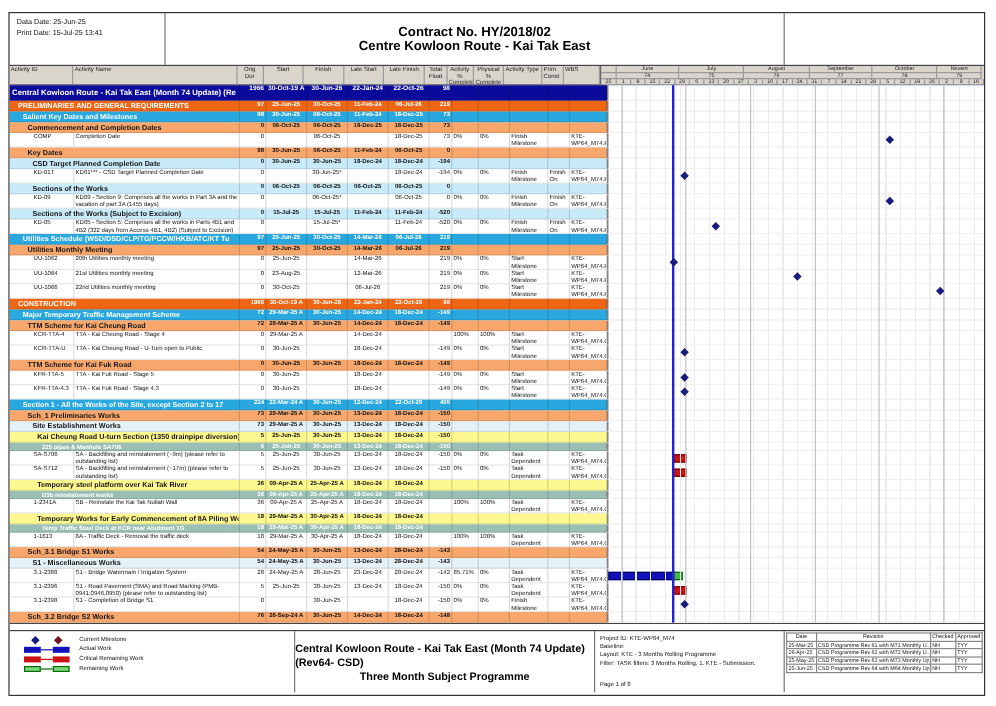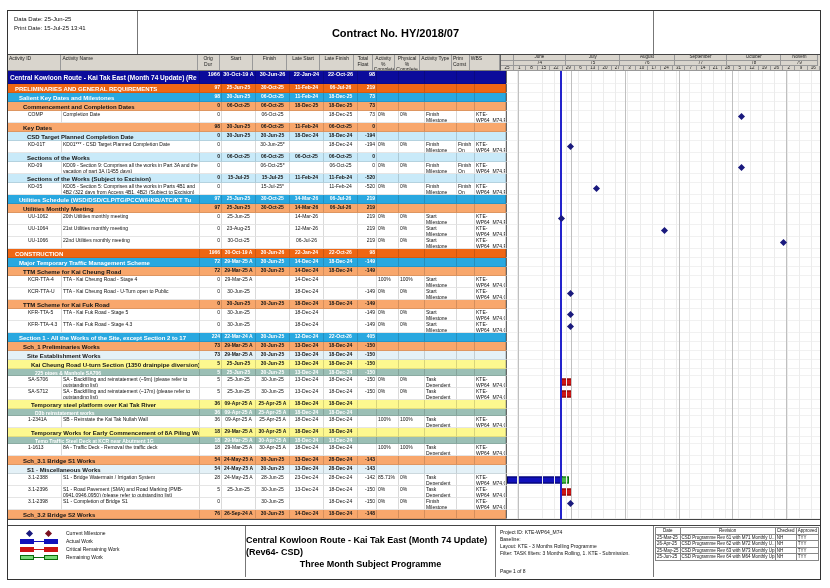--- a/index.html
+++ b/index.html
@@ -92,21 +92,22 @@
 <body>
 
 <div class="frame">
 
   <div class="topbox">
     <div class="top-left">
       <div>Data Date: 25-Jun-25</div>
       <div>Print Date: 15-Jul-25 13:41</div>
     </div>
     <div class="top-center">
-      <div class="title1">Contract No. HY/2018/07</div>
+      <div class="title1">Contract No. HY/2018/02</div>
+      <div class="title2">Centre Kowloon Route - Kai Tak East</div>
     </div>
     <div class="top-right"></div>
   </div>
 
   <div class="sheet">
     <div class="gridhead" id="gridhead">
 
       <div class="hcell c-id left">Activity ID</div>
         <div class="hcell c-name left">Activity Name</div>
         <div class="hcell c-dur mid">Orig Dur</div>

